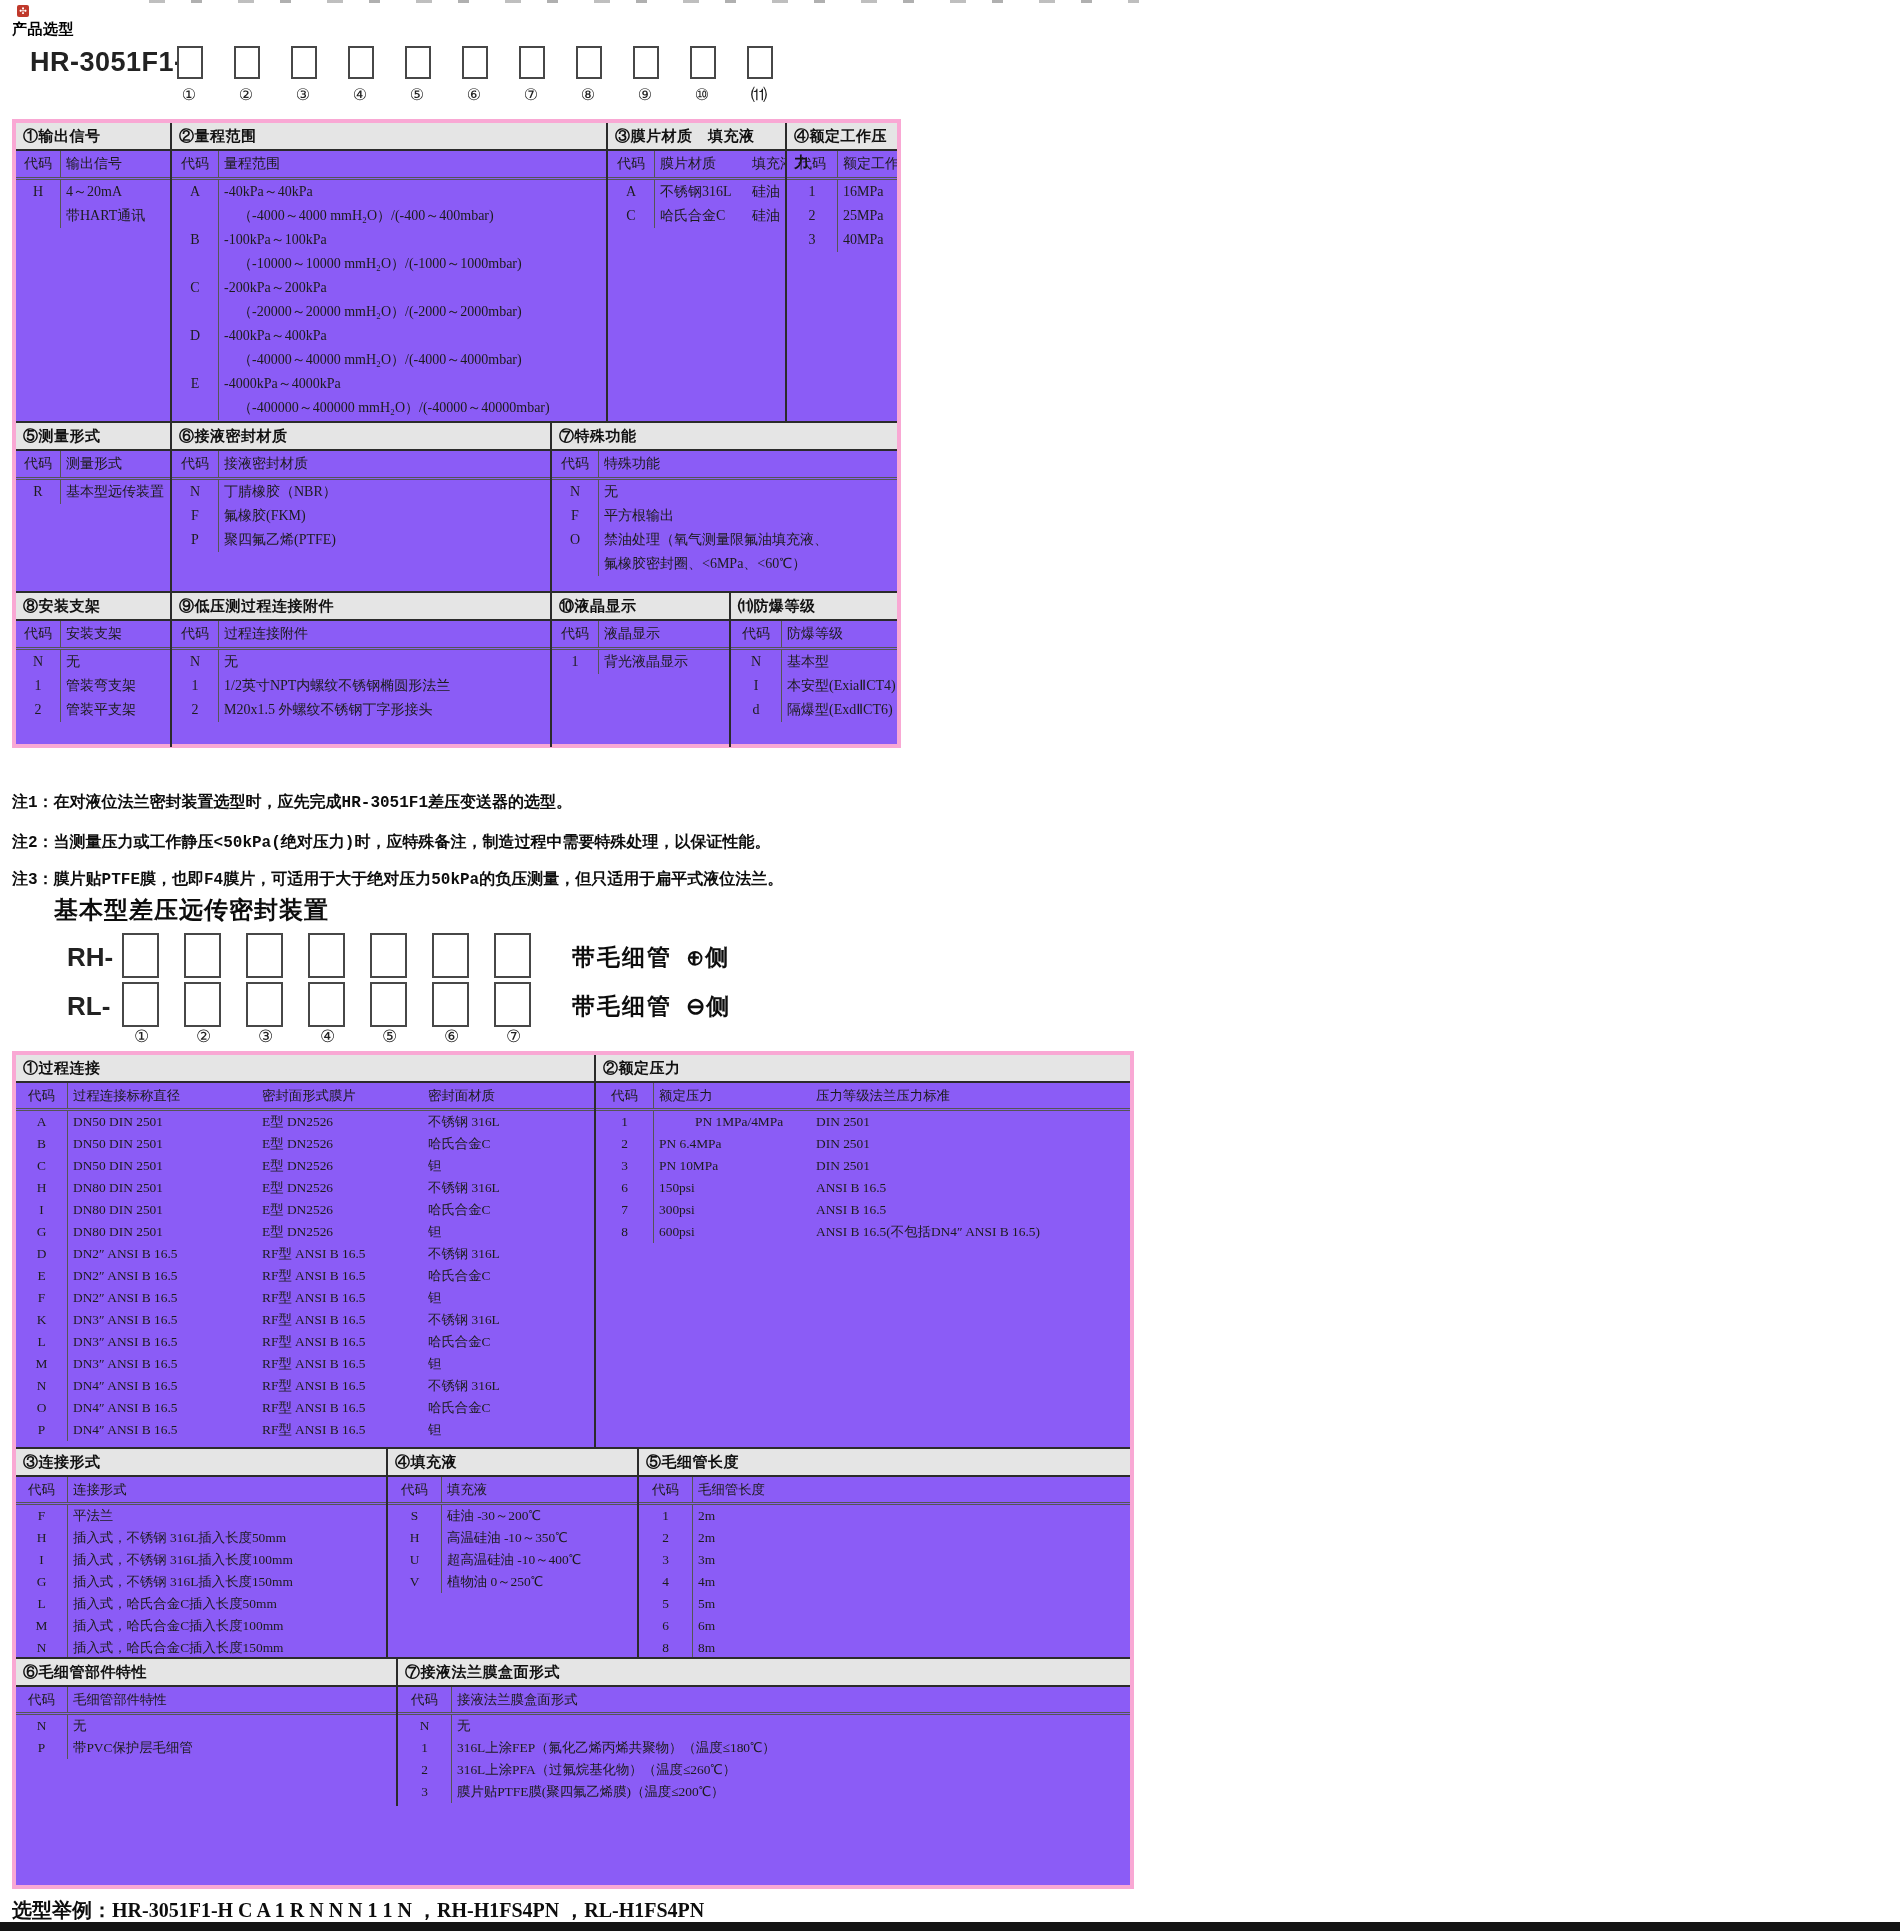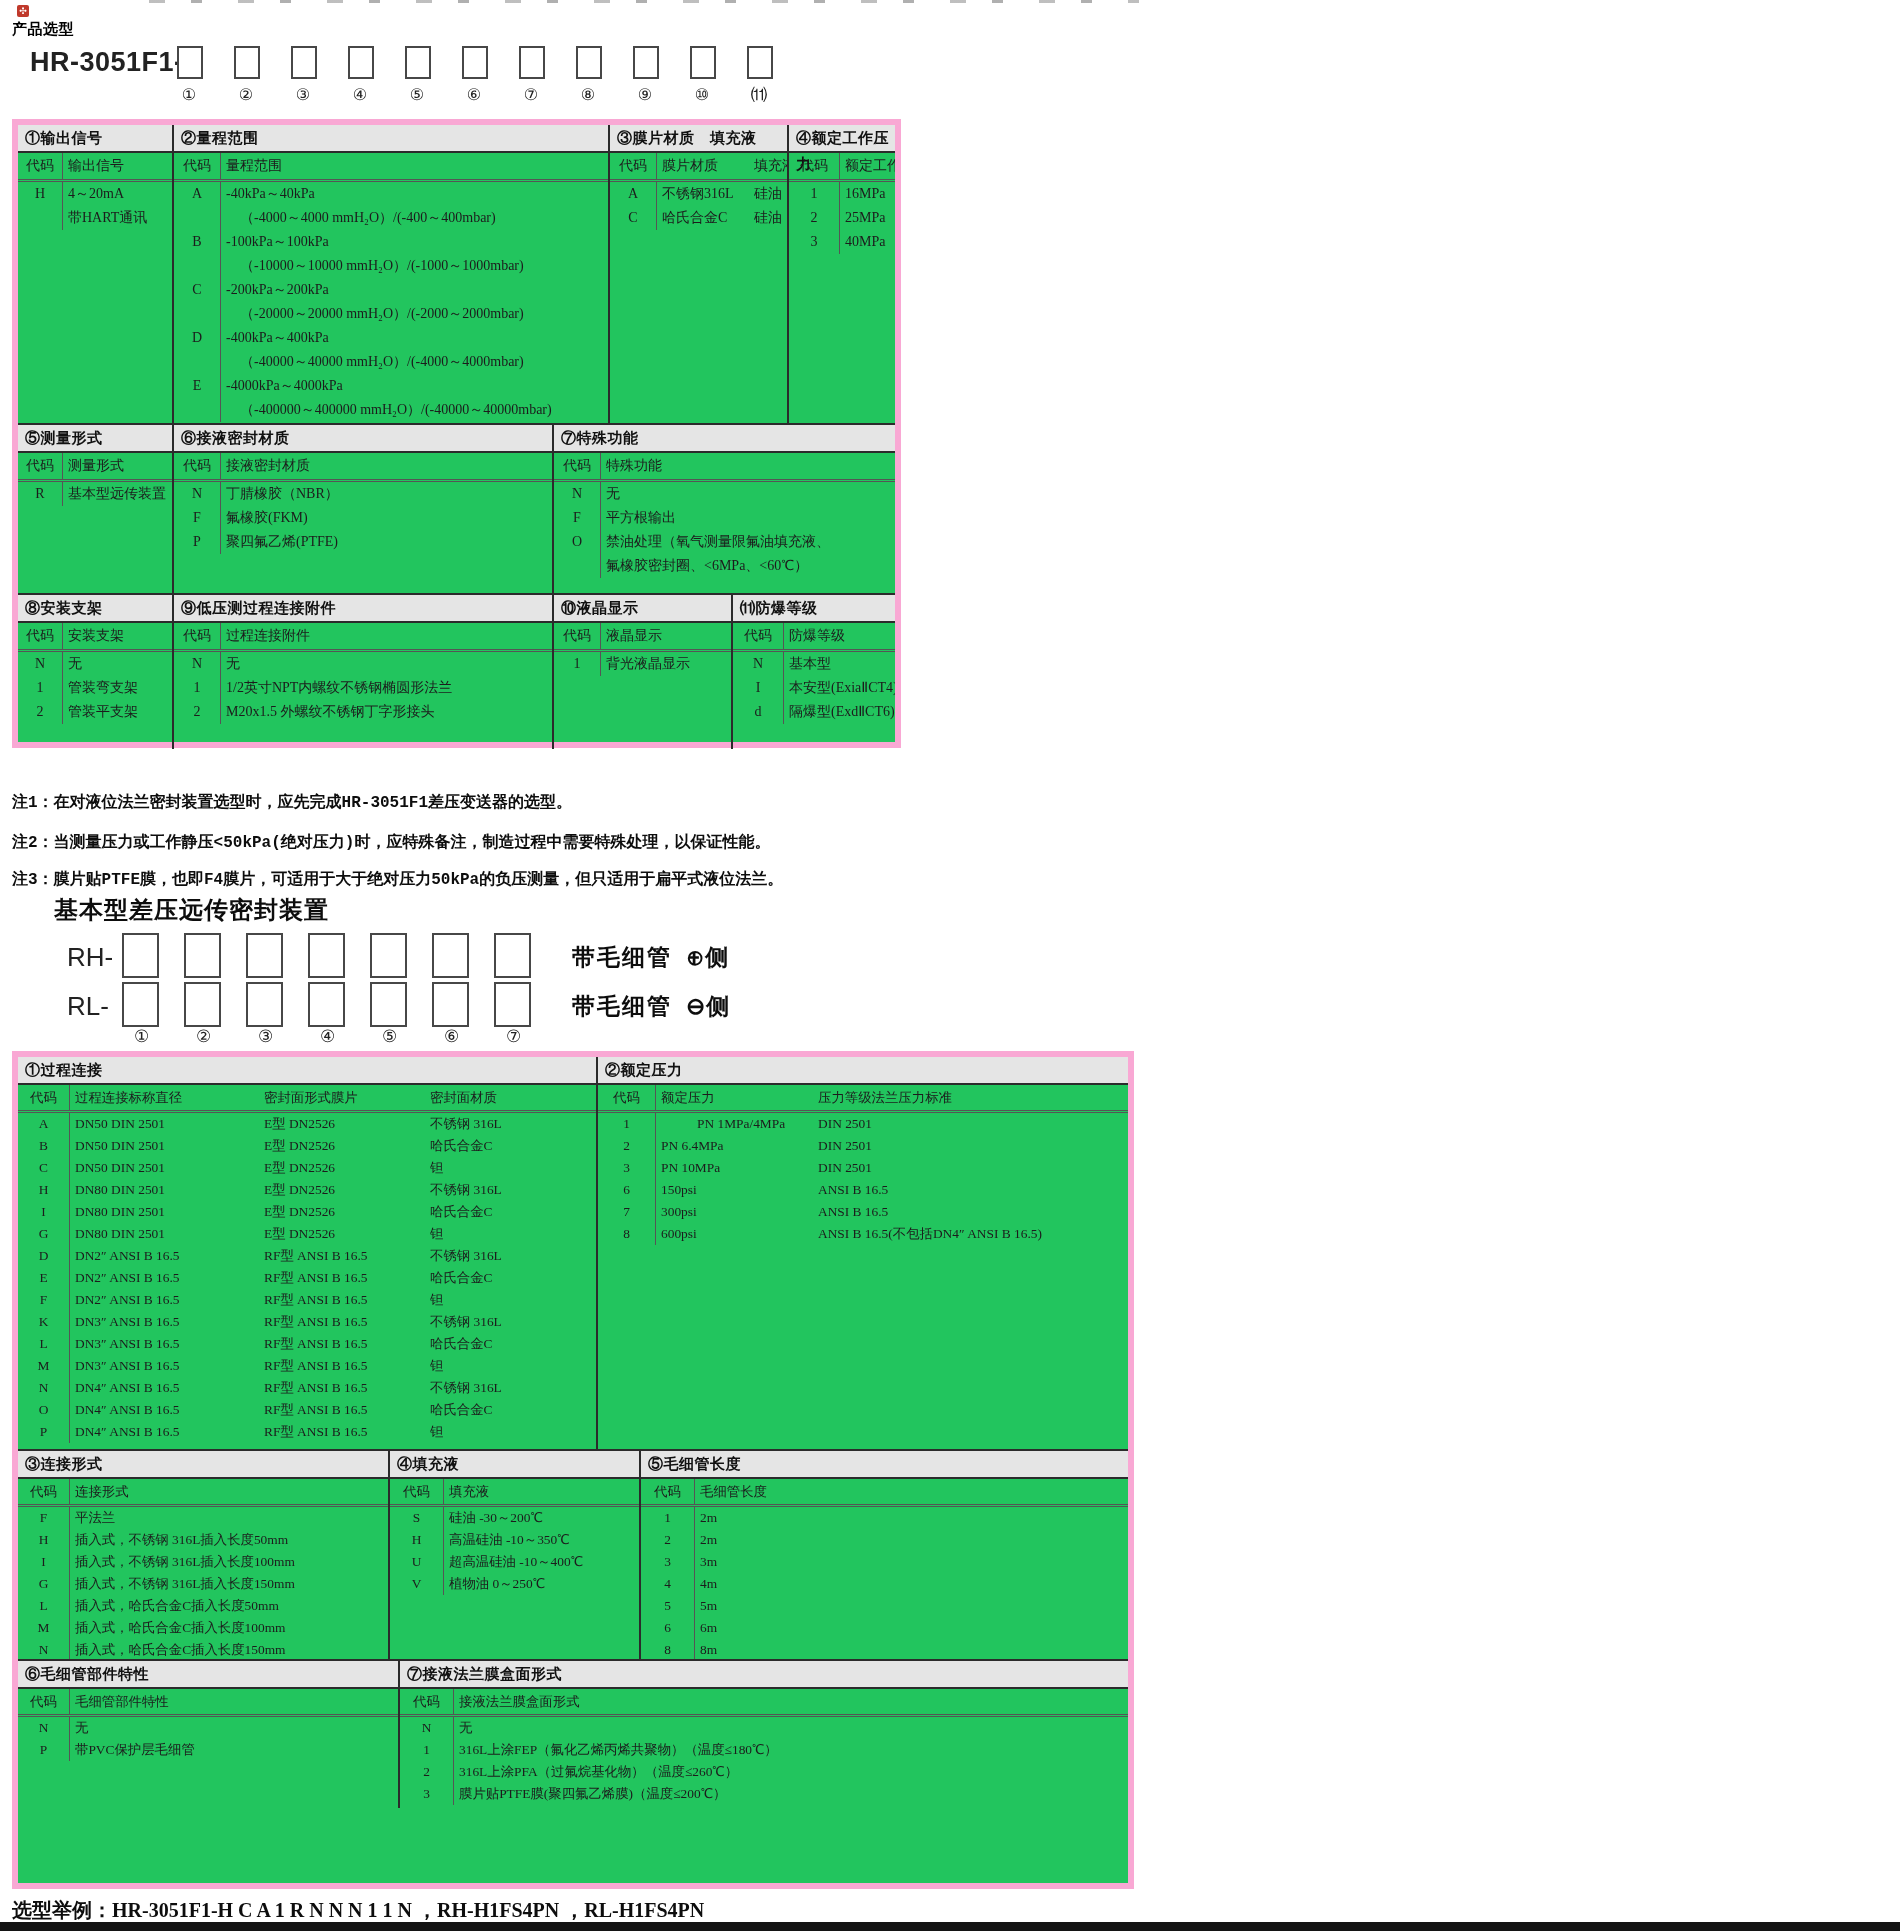--- a/index.html
+++ b/index.html
@@ -18,21 +18,21 @@
   .page-title{left:12px;top:20px;font-size:15px;font-weight:bold;color:#000;letter-spacing:0.5px}
 
   
   .model-row{left:30px;top:46px;display:flex;align-items:center;white-space:nowrap}
   .model-prefix{font-size:27px;font-weight:bold;color:#222;width:147px;display:inline-block;letter-spacing:0.5px}
   .slotbox{display:inline-block;width:26px;height:33px;border:2px solid #474747;background:#fff;margin-right:31px;vertical-align:middle}
   .model-nums{left:176px;top:85px;white-space:nowrap}
   .slotnum{display:inline-block;width:26px;margin-right:31px;text-align:center;font-size:16px;color:#222}
 
   
-  .tbl{position:absolute;border:6px solid #f9a8d4;background:#22c55e}
+  .tbl{position:absolute;border:4px solid #f9a8d4;background:#8b5cf6}
   .trow{display:flex;border-bottom:2px solid #2b2b2b;align-items:stretch}
   .trow:last-child{border-bottom:none}
   .sec{border-right:2px solid #2b2b2b;display:flex;flex-direction:column;overflow:hidden}
   .sec:last-child{border-right:none;flex:1}
   .sec-title{flex:none;height:28px;line-height:26px;background:#e5e5e5;border-bottom:2px solid #2b2b2b;
     font-family:"Liberation Sans",sans-serif;font-weight:bold;font-size:15px;padding-left:7px;color:#111;letter-spacing:0.5px}
   .sec-grid{flex:1;display:flex;flex-direction:column}
   .srow{display:flex;align-items:stretch}
   .srow.shead{border-bottom:3px double #555}
   .scell{flex:none;padding:0 5px;white-space:nowrap;overflow:hidden}
@@ -43,21 +43,21 @@
   .t1 .srow.shead{line-height:26px}
   .t2 .srow{line-height:22px;font-size:13.4px}
   .t2 .srow.shead{line-height:25px}
 
   
   .note{left:12px;font-size:16px;font-weight:bold;color:#0d0d0d;font-family:Liberation Mono, monospace;white-space:nowrap}
 
   
   .seal-heading{left:54px;top:894px;font-size:24px;font-weight:bold;color:#0d0d0d;letter-spacing:1px}
   .seal-row{left:67px;display:flex;align-items:center;white-space:nowrap}
-  .seal-prefix{font-size:26px;font-weight:normal;color:#222;width:55px;display:inline-block}
+  .seal-prefix{font-size:26px;font-weight:bold;color:#222;width:55px;display:inline-block}
   .bigbox{display:inline-block;width:37px;height:45px;border:2px solid #474747;background:#fff;margin-right:25px}
   .seal-suffix{font-size:23px;font-weight:bold;color:#0d0d0d;margin-left:16px;letter-spacing:2px}
   .seal-side{font-size:23px;font-weight:bold;color:#0d0d0d;margin-left:14px;letter-spacing:1px}
   .seal-nums{left:123px;top:1026px;white-space:nowrap}
   .sealnum{display:inline-block;width:37px;margin-right:25px;text-align:center;font-size:17px;color:#222}
 
   .example-line{left:12px;top:1897px;font-size:20px;font-weight:bold;color:#0d0d0d;font-family:Liberation Serif, serif;white-space:nowrap}
   .footer-bar{left:0;top:1922px;width:1901px;height:10px;background:#141414}
 </style>
 </head>

